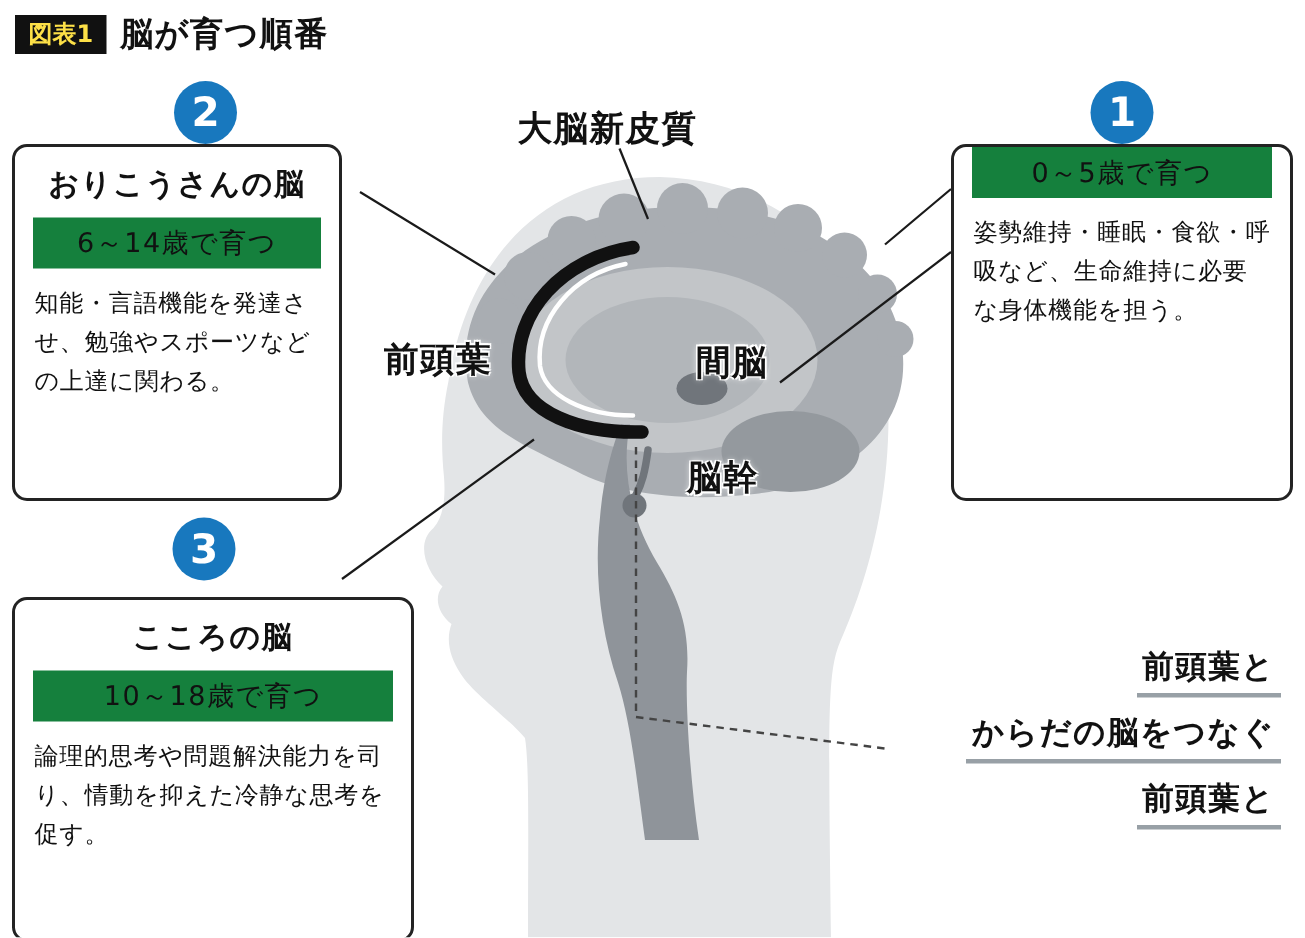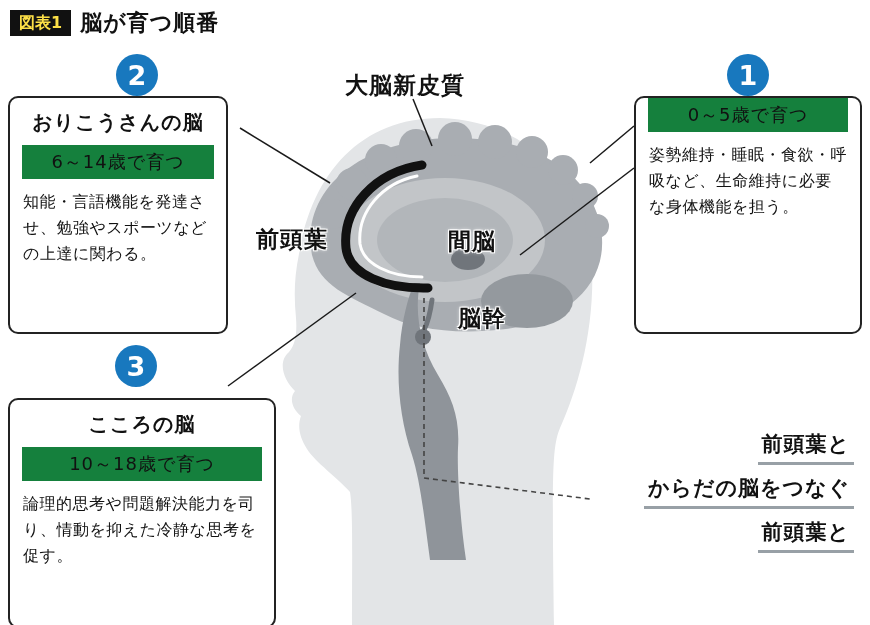--- a/index.html
+++ b/index.html
@@ -23,21 +23,21 @@
   .box-body{left:634px;top:96px;width:228px;height:238px;}
   .box-heart{left:8px;top:386px;width:268px;height:230px;margin-top:12px;}
   .callout .title{text-align:center;font-weight:700;font-size:20px;margin:11px 6px 9px;letter-spacing:1px;}
   .callout .age{background:#15803d;margin:0 12px;padding:5px 4px;text-align:center;font-size:18px;letter-spacing:1px;}
   .callout .desc{margin:10px 13px;font-size:16px;line-height:1.62;letter-spacing:0.5px;}
 
   .brain-label{position:absolute;font-weight:700;font-size:23px;letter-spacing:1px;z-index:2;
     text-shadow:-1px -1px 0 #fff,1px -1px 0 #fff,-1px 1px 0 #fff,1px 1px 0 #fff,0 0 4px #fff;}
   .label-neocortex{left:345px;top:70px;}
   .label-frontal{left:256px;top:224px;}
-  .label-dien{left:448px;top:226px;}
+  .label-dien{left:464px;top:226px;}
   .label-stem{left:458px;top:303px;}
 
   .annotation{position:absolute;left:592px;top:430px;width:262px;text-align:center;z-index:2;}
   .annotation .line{display:block;margin-bottom:9px;text-align:right;}
   .annotation .line span{display:inline-block;font-weight:700;font-size:21px;letter-spacing:1px;
     border-bottom:3px solid #98a0a6;padding:0 4px 4px;}
 </style>
 </head>
 <body>
 

